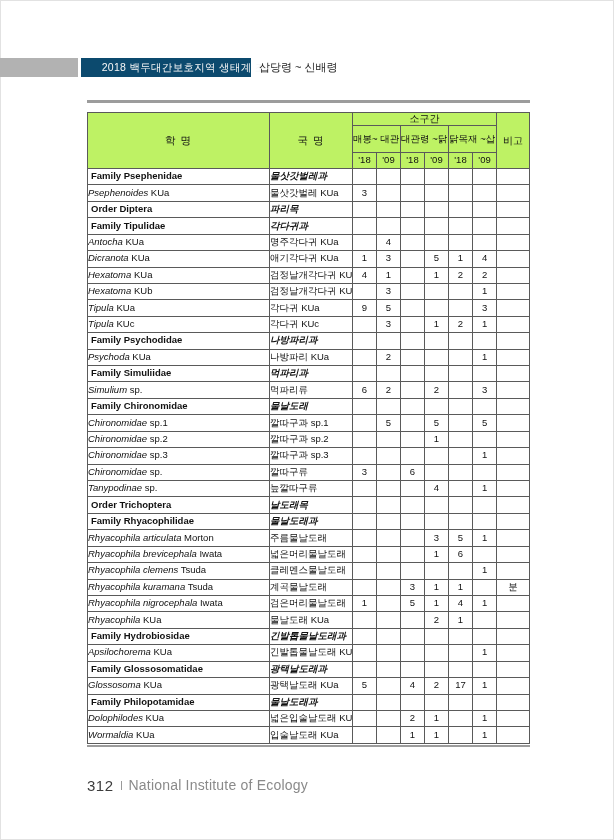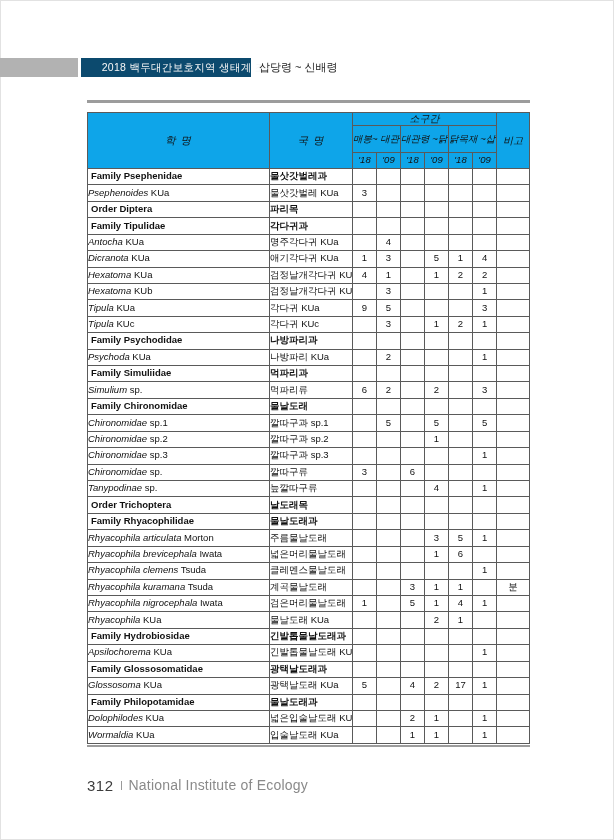--- a/index.html
+++ b/index.html
@@ -51,37 +51,37 @@
     border-collapse: collapse; table-layout: fixed;
     font-size: 9.5px;
   }
   table.species th, table.species td {
     border: 1px solid #5a5a5a;
     padding: 0; overflow: hidden; white-space: nowrap;
     font-weight: normal;
     line-height: 1.15;
   }
   table.species { border: 1px solid #444; }
-  thead th { text-align: center; vertical-align: middle; background: #0ea5e9; font-style: italic; }
+  thead th { text-align: center; vertical-align: middle; background: #bef264; }
   th.main-col { font-size: 10.5px; font-weight: bold; letter-spacing: 1px; }
   th.subsec-name { font-size: 9.5px; white-space: pre-line; line-height: 1.15; }
   th.group-span { font-size: 10px; font-weight: normal; }
   th.year { font-size: 9.5px; font-weight: normal; }
   th.remark-col { font-size: 10px; font-weight: bold; }
 
   tbody tr { height: 16.43px; }
   tr.h1 { height: 13px; }
   tr.h2 { height: 27px; }
   tr.h3 { height: 16px; }
 
   td.sci { text-align: left; padding-left: 9px; }
   td.sci.grp { font-weight: bold; padding-left: 3px; margin-left: 12px; }
   td.sci i { font-style: italic; }
   td.kor { text-align: left; padding-left: 4px; }
-  td.kor.grp { font-weight: bold; }
+  td.kor.grp { font-weight: bold; font-style: italic; }
   td.num { text-align: center; }
   td.rmk { text-align: center; }
 
   
   .footer {
     position: absolute; left: 87px; top: 775px; height: 20px;
     display: flex; align-items: center; gap: 7px;
   }
   .footer .pageno { font-size: 15px; color: #3c3c3c; letter-spacing: 0.5px; }
   .footer .sep { width: 1px; height: 9px; background: #9a9a9a; }

